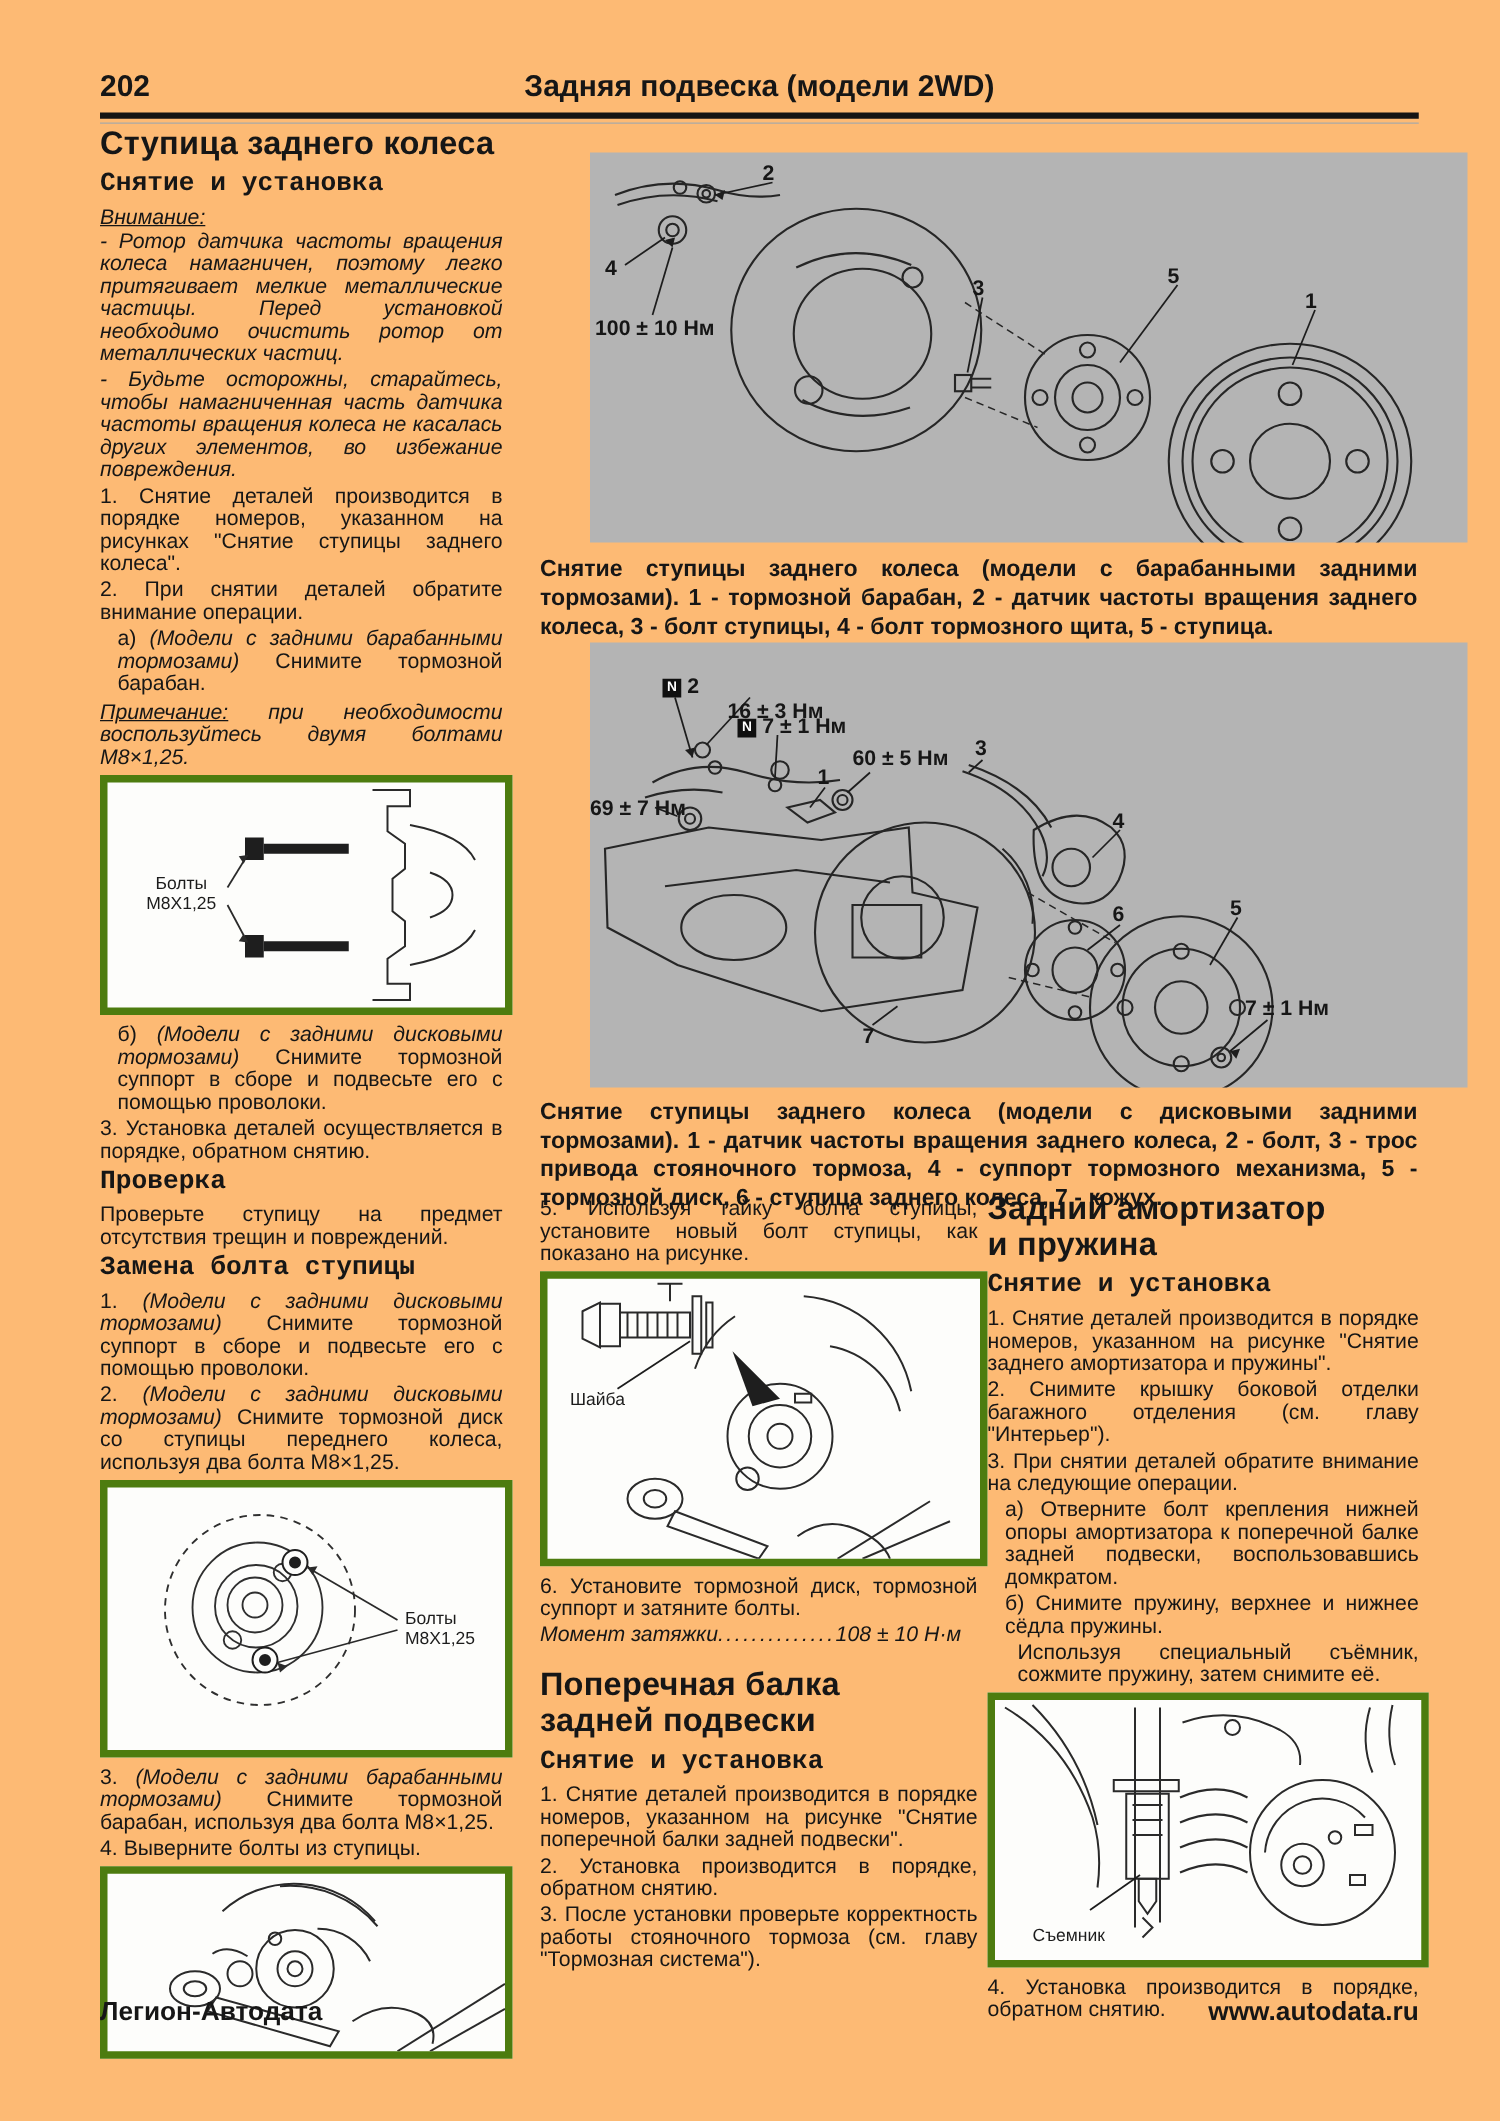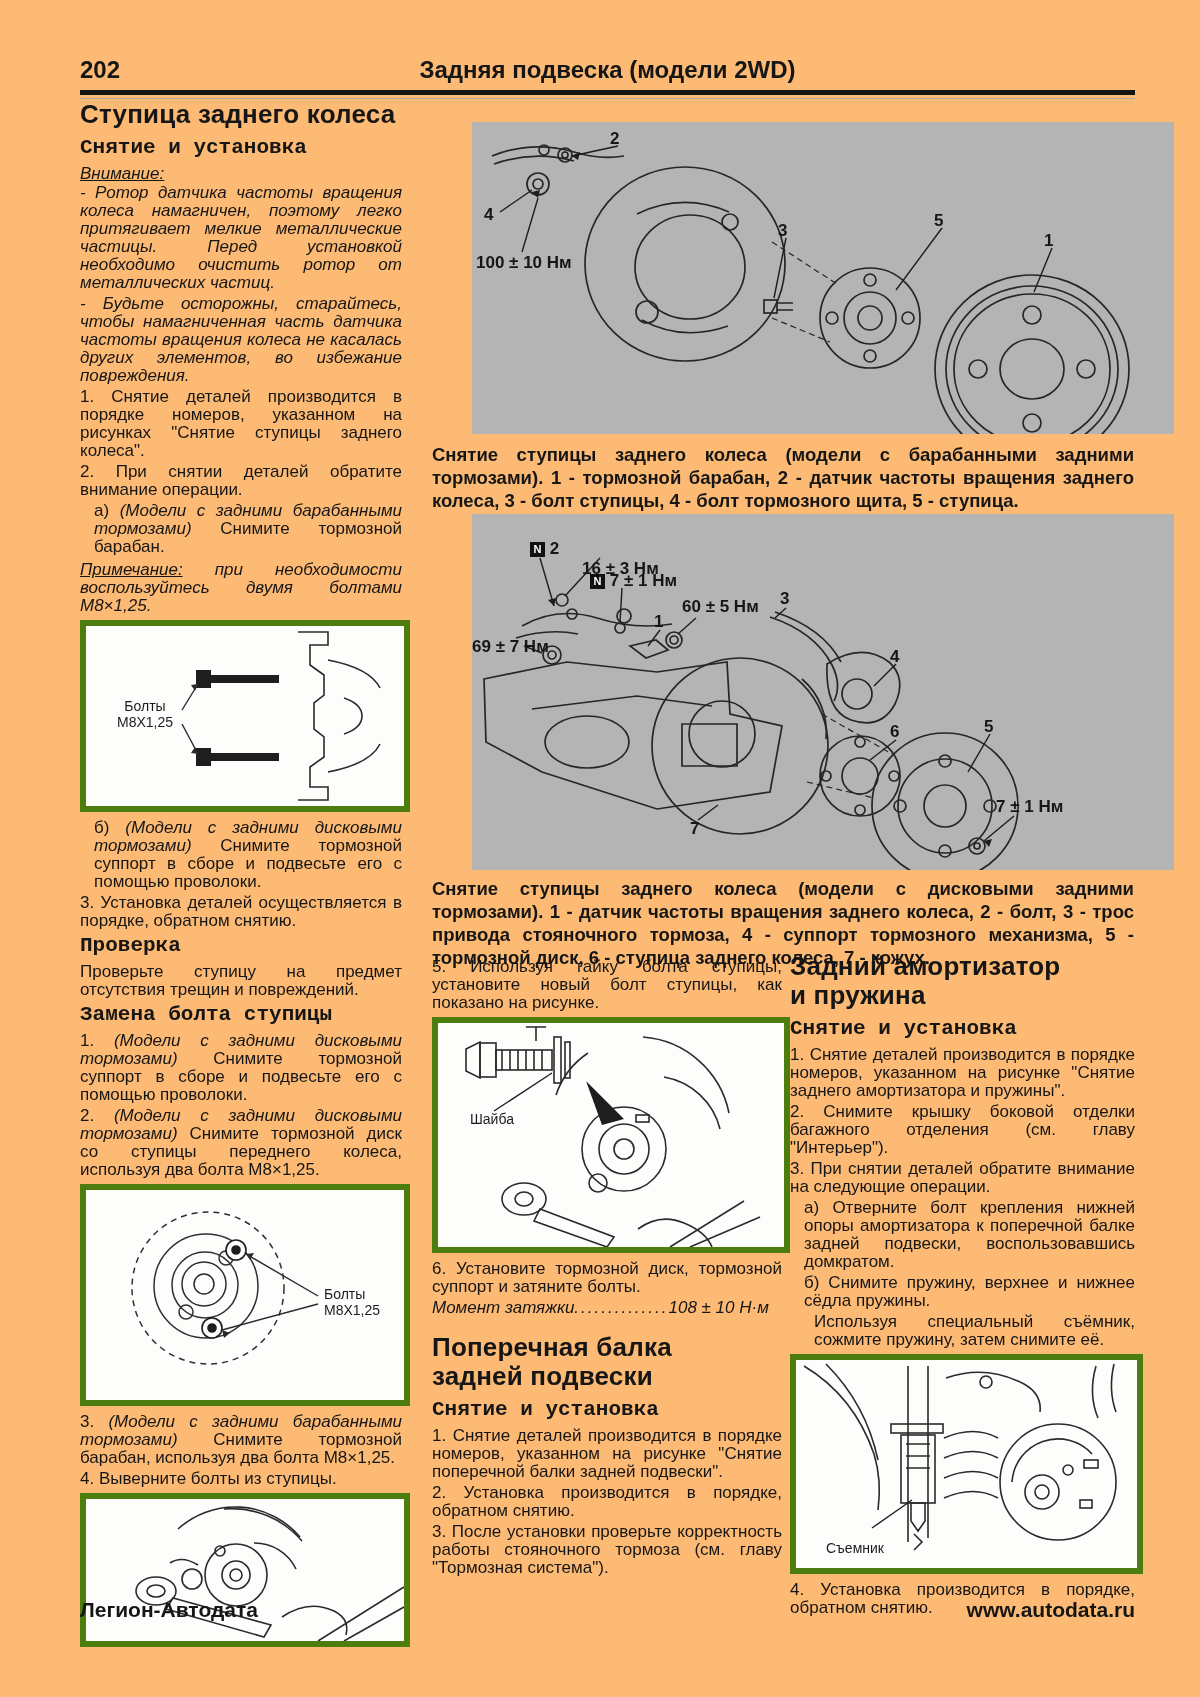--- a/index.html
+++ b/index.html
@@ -309,21 +309,21 @@
           <ellipse cx="86" cy="176" rx="22" ry="16"></ellipse>
           <ellipse cx="86" cy="176" rx="9" ry="7"></ellipse>
           <path d="M102 186 L176 214 L169 224 L96 198 Z"></path>
           <path d="M200 206 q22 -16 46 -6 q22 9 28 24"></path>
           <path d="M232 224 L306 178"></path>
           <path d="M252 224 L322 194"></path>
         </g>
         <path d="M148 58 L186 96 L164 102 Z" fill="#1e1e1e"></path>
         <path d="M56 88 L114 50" stroke="#1d1d1d" stroke-width="1.4"></path>
       </svg>
-      <span class="figlabel" style="left:32px;top:88px;">Шайба</span>
+      <span class="figlabel" style="left:18px;top:88px;">Шайба</span>
     </figure>
 
     <p class="t">6. Установите тормозной диск, тормозной суппорт и затяните болты.</p>
     <p class="t it"><span>Момент затяжки</span><span class="dots">..............</span><span>108 ± 10 Н·м</span></p>
     <div class="h1 prewrap" style="margin-top:16px;">Поперечная балка
 задней подвески</div>
     <div class="h2">Снятие и установка</div>
     <p class="t">1. Снятие деталей производится в порядке номеров, указанном на рисунке "Снятие поперечной балки задней подвески".</p>
     <p class="t">2. Установка производится в порядке, обратном снятию.</p>
     <p class="t">3. После установки проверьте корректность работы стояночного тормоза (см. главу "Тормозная система").</p>

